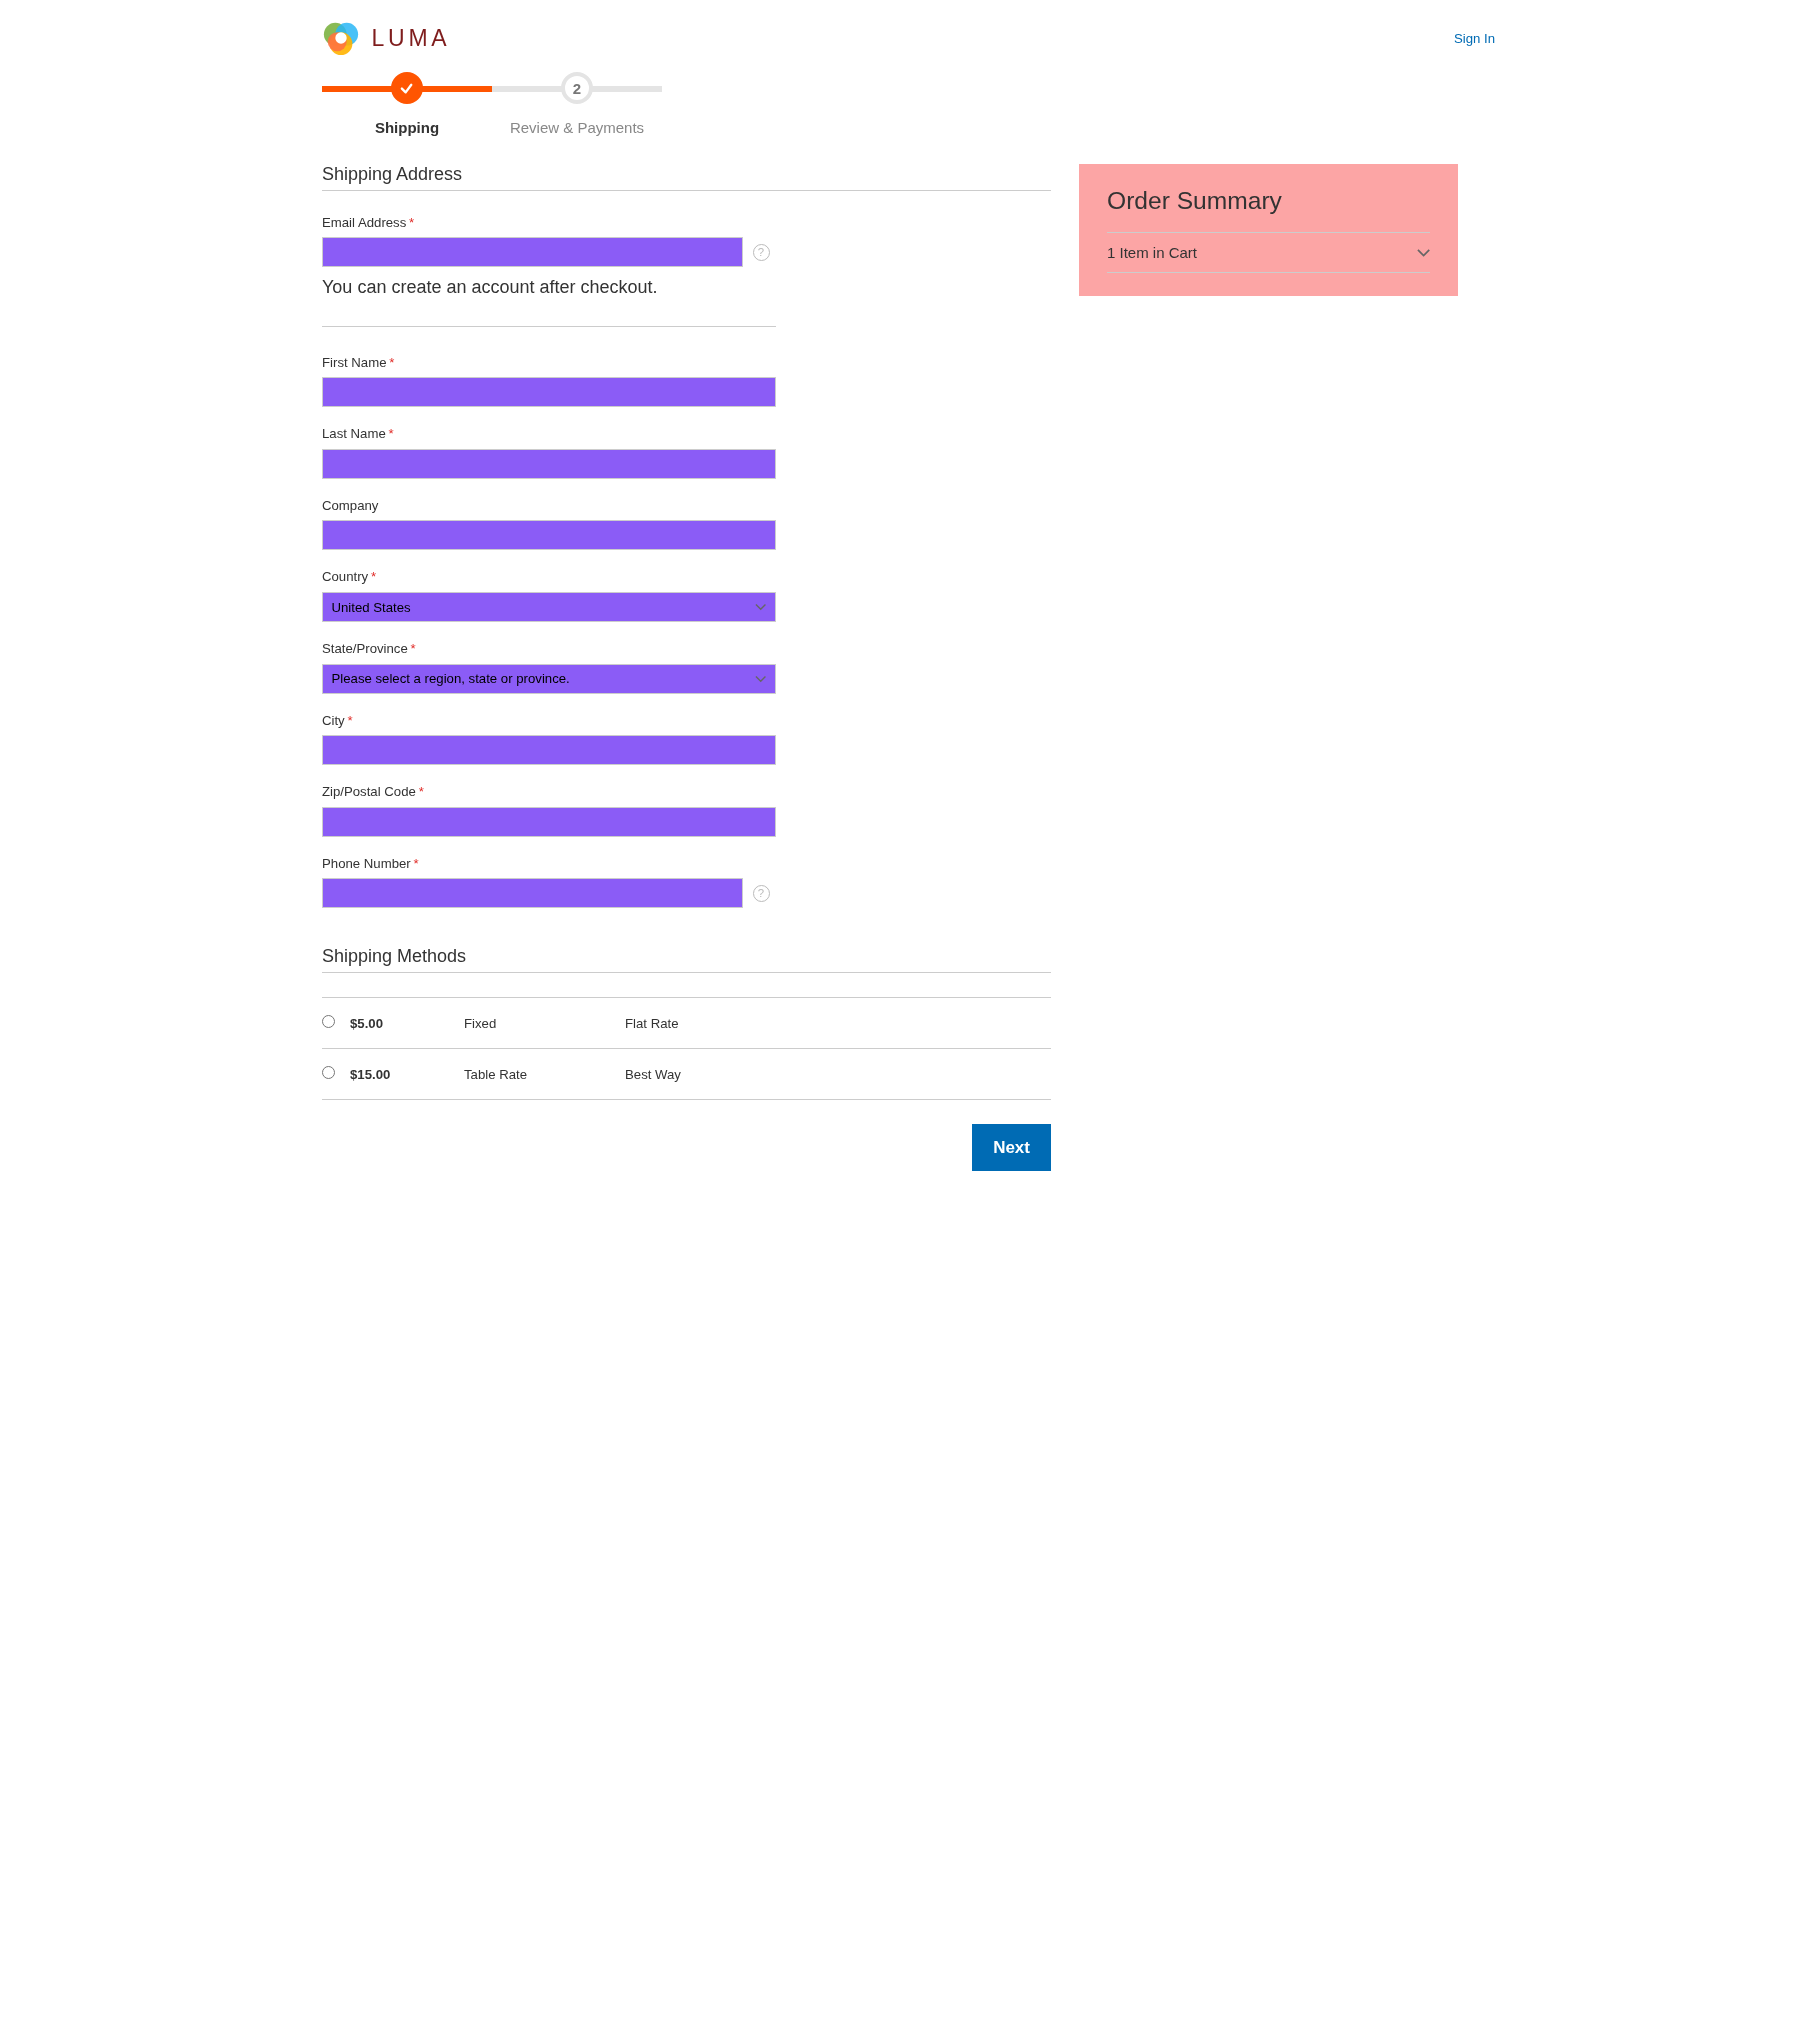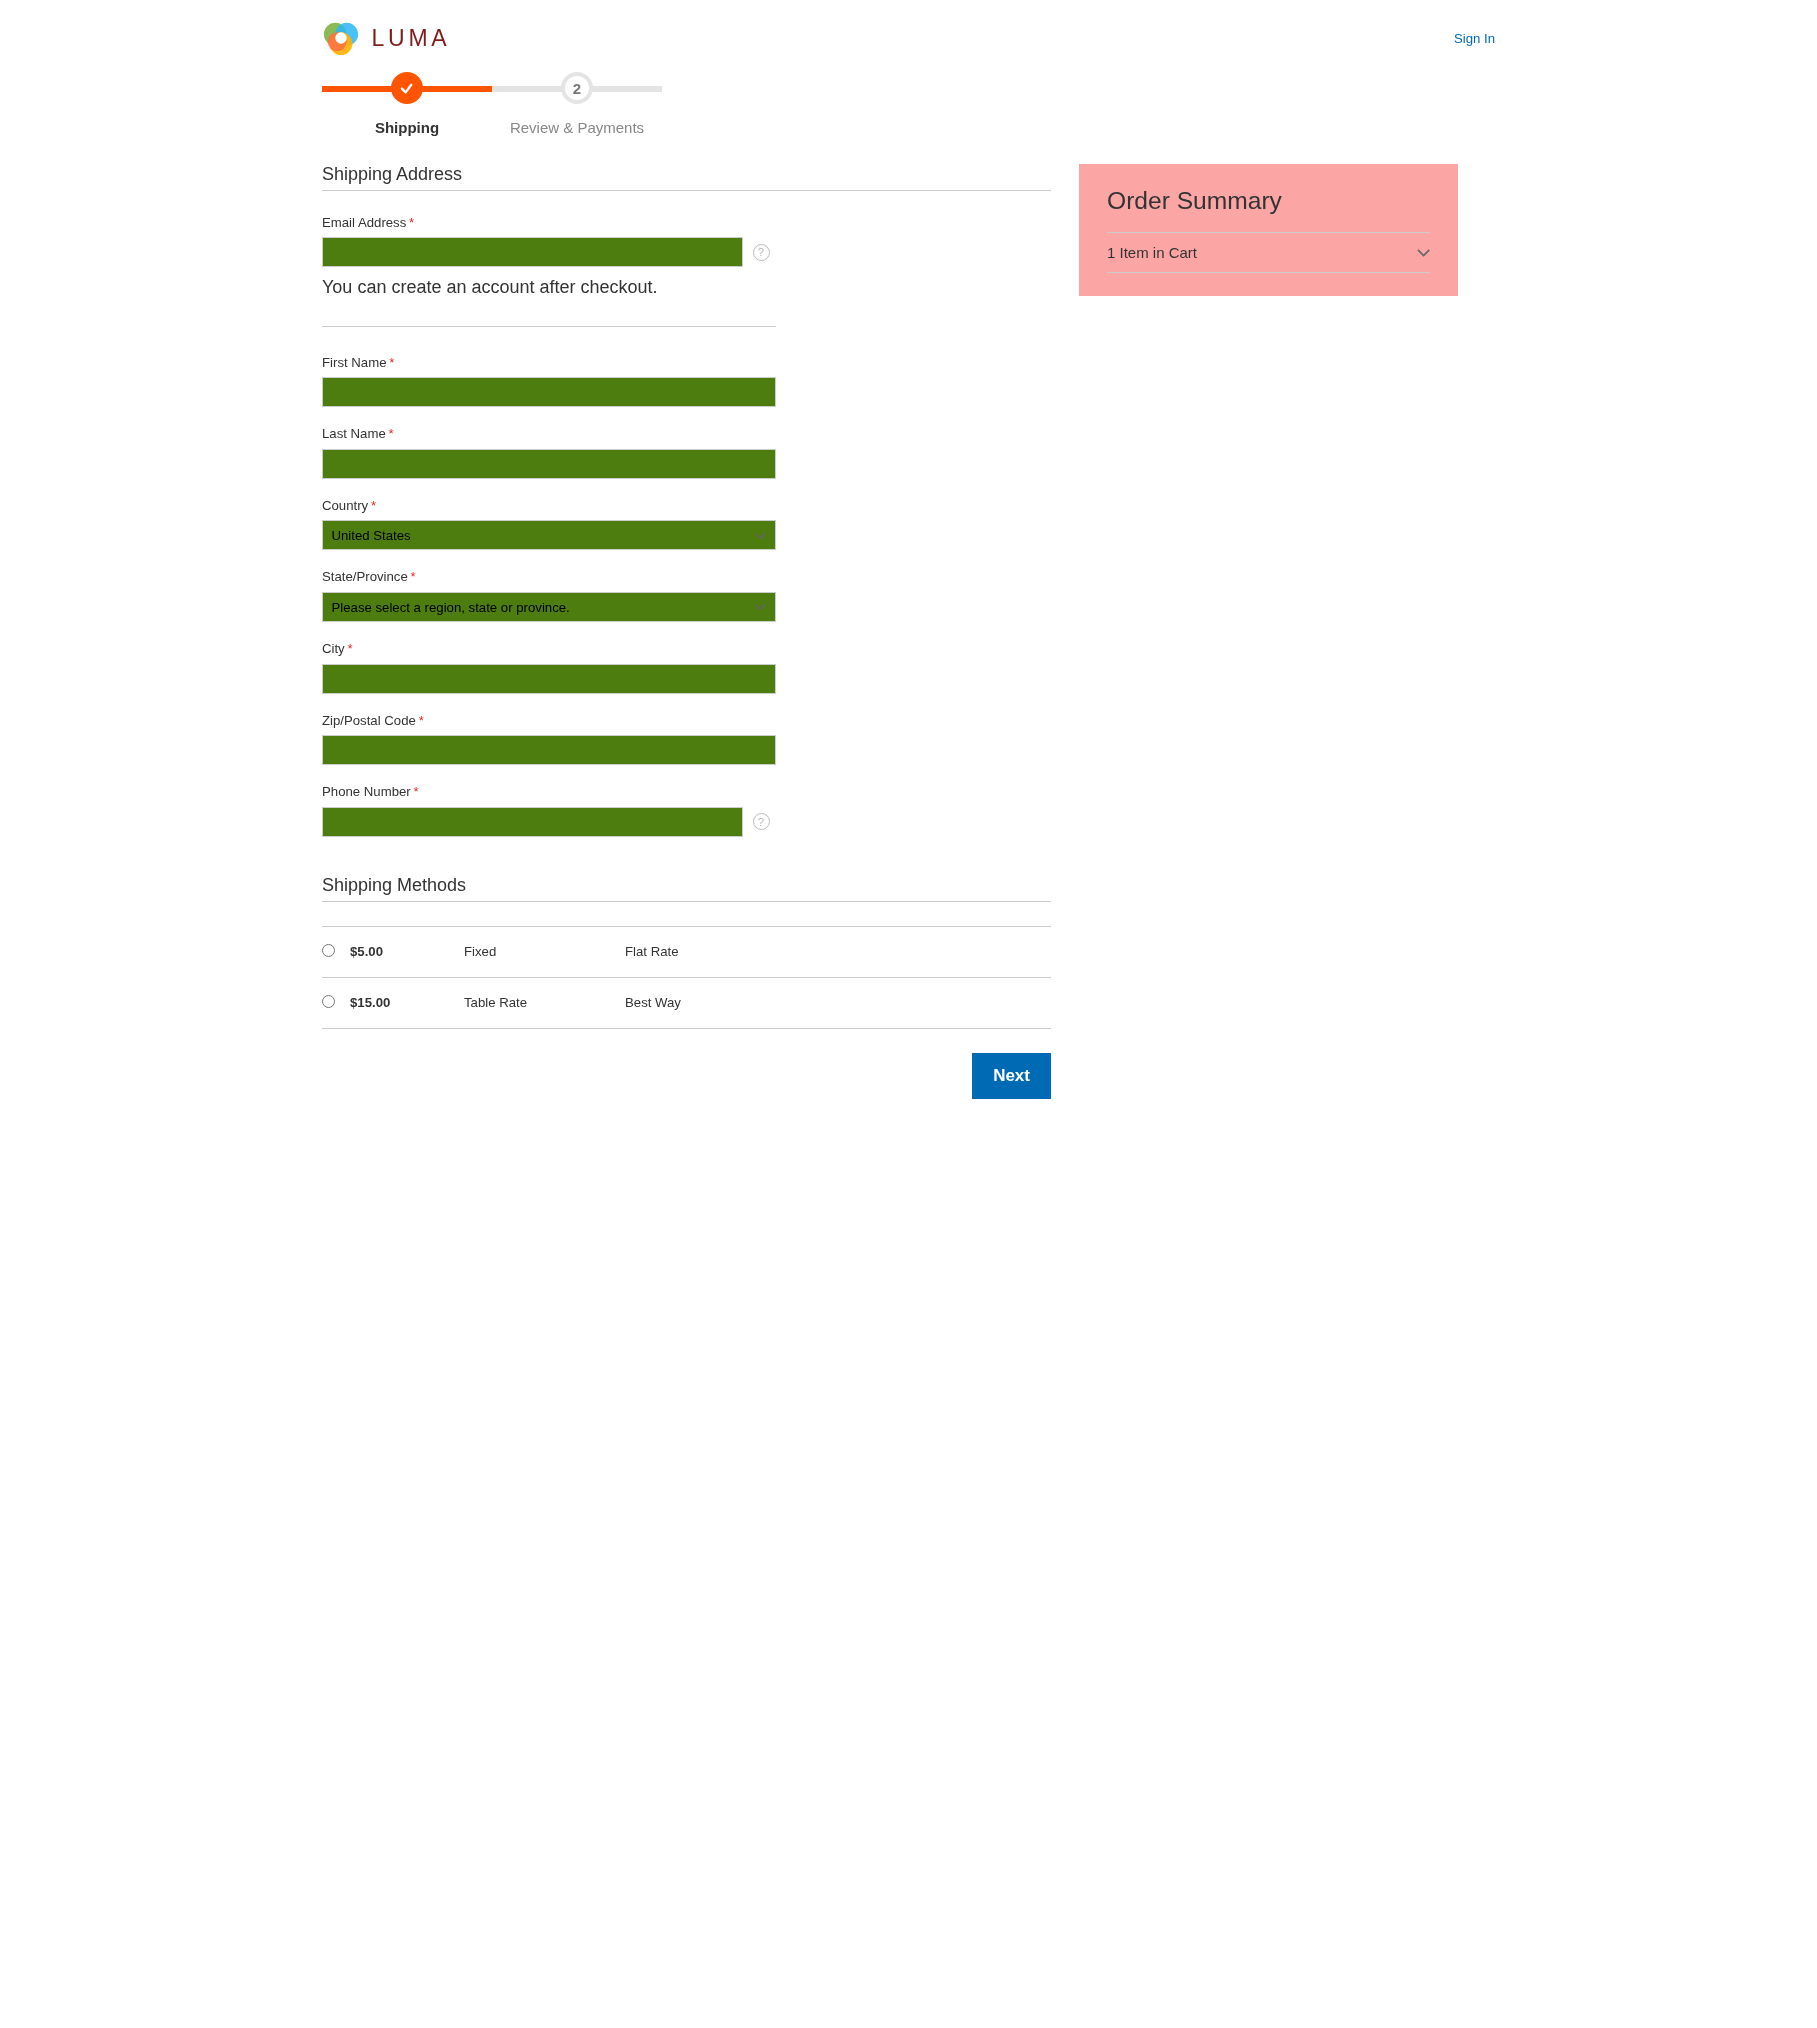--- a/index.html
+++ b/index.html
@@ -122,21 +122,21 @@
     margin-bottom: 7.6px;
   }
   .required-mark { color: #e02b27; margin-left: 2.8px; }
   .input-row { display: flex; align-items: center; gap: 9.5px; }
   .text-input, .select-input {
     width: 100%;
     height: 30px;
     border: 0.9px solid #ccc;
     padding: 0 8.5px;
     font-size: 13.2px;
-    background: #4d7c0f;
+    background: #8b5cf6;
   }
   .text-input.narrow { max-width: 421px; }
   .select-wrap { position: relative; width: 100%; }
   .select-input {
     appearance: none;
     -webkit-appearance: none;
     padding-right: 28px;
   }
   .select-chevron {
     position: absolute;
@@ -288,20 +288,24 @@
         <input type="text" class="text-input" value="" style="">
       </div>
 
       <div class="form-group">
         <label class="form-label">
           <span>Last Name</span><span class="required-mark">*</span>
         </label>
         <input type="text" class="text-input" value="" style="">
       </div>
 
+      <div class="form-group">
+        <label class="form-label">Company</label>
+        <input type="text" class="text-input" value="" style="">
+      </div>
 
 
       <div class="form-group">
         <label class="form-label">
           <span>Country</span><span class="required-mark">*</span>
         </label>
         <div class="select-wrap">
           <select class="select-input">
             <option>United States</option>
           </select>

